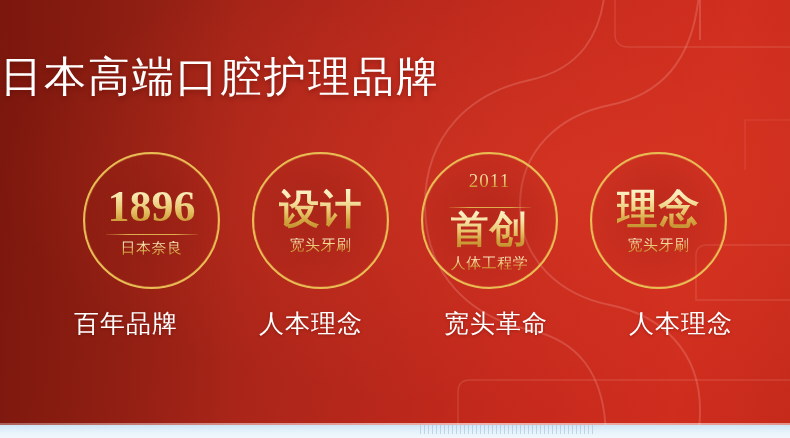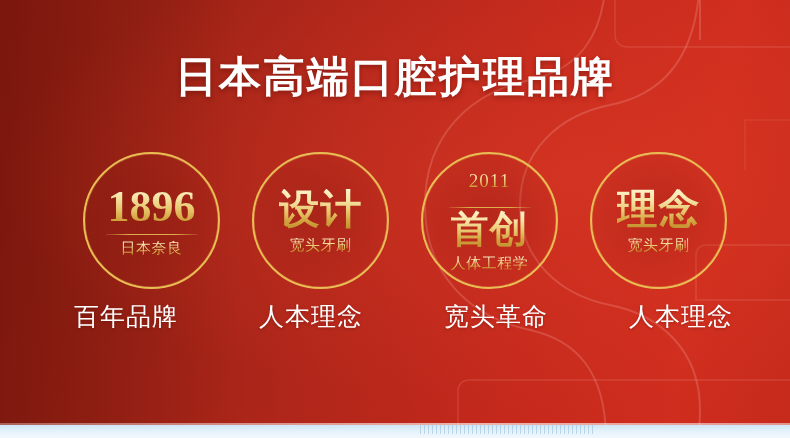--- a/index.html
+++ b/index.html
@@ -30,24 +30,24 @@
     pointer-events: none;
   }
   .bg-watermark svg { display: block; }
 
   
   .title {
     position: absolute;
     left: 0;
     right: 0;
     top: 56px;
-    text-align: center;
+    text-align: left;
     color: #ffffff;
     font-size: 42px;
-    font-weight: bold;
+    font-weight: normal;
     letter-spacing: 2px;
     line-height: 1;
     text-shadow: 0 2px 5px rgba(80,8,4,0.45);
     white-space: nowrap;
   }
 
   
   .circles {
     position: absolute;
     left: 0;
@@ -141,21 +141,21 @@
 
   
   .captions {
     position: absolute;
     left: 0;
     right: 0;
     top: 303px;
     height: 34px;
     display: flex;
     justify-content: center;
-    align-items: flex-start;
+    align-items: flex-end;
     gap: 48px;
     padding-left: 17px;
   }
   .caption {
     width: 137px;
     flex: 0 0 auto;
     text-align: center;
     color: #ffffff;
     font-size: 25px;
     font-weight: normal;

